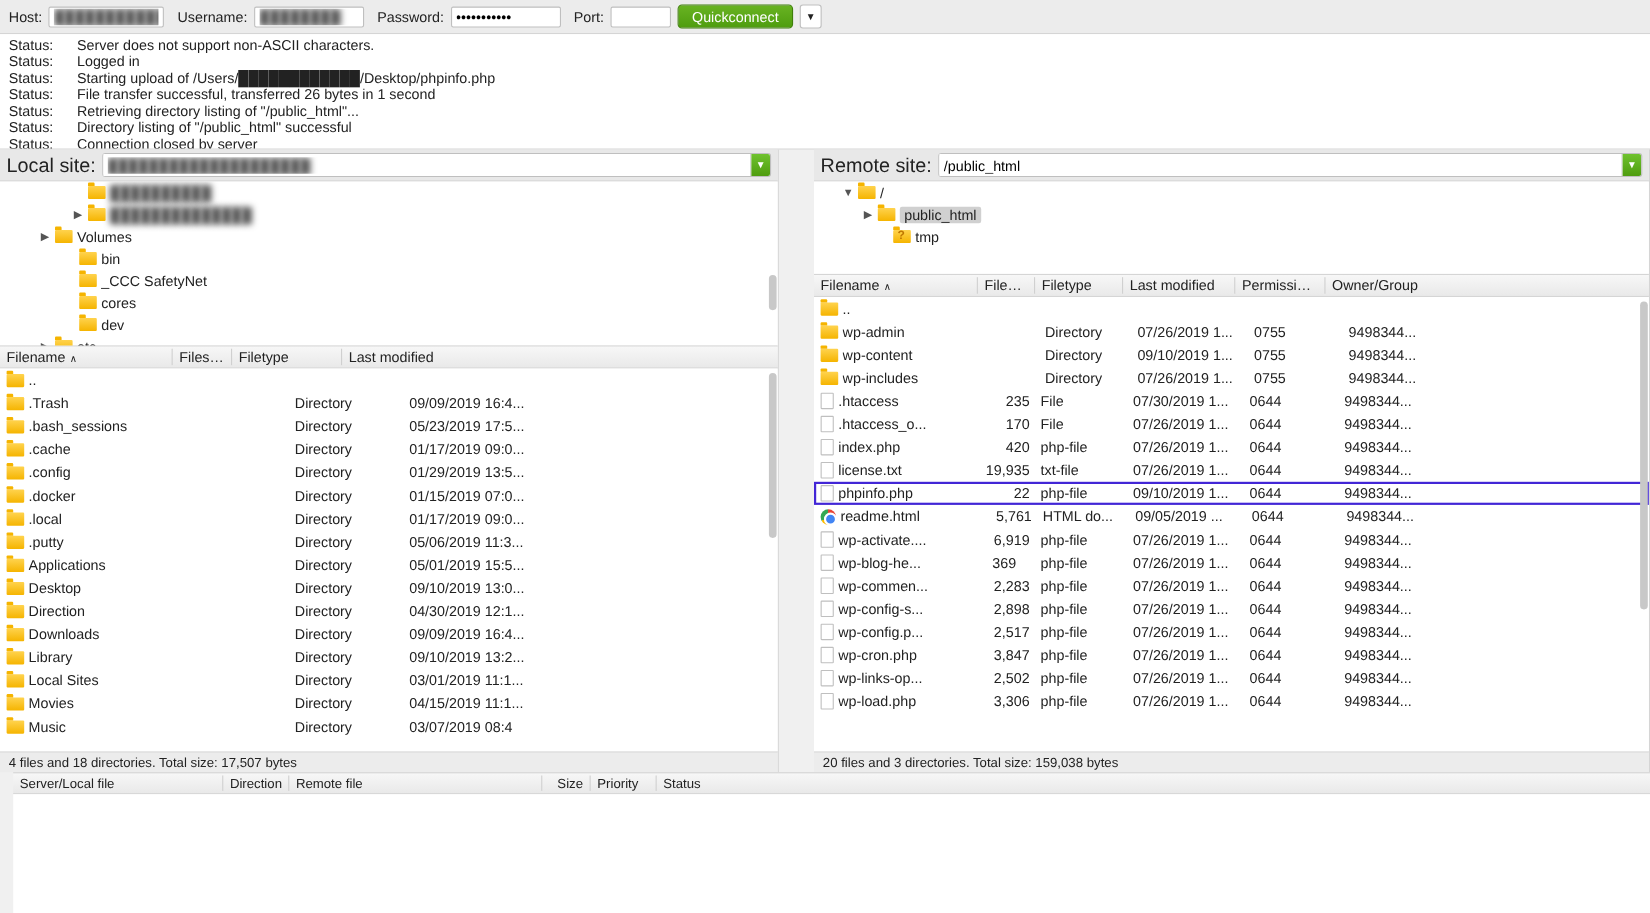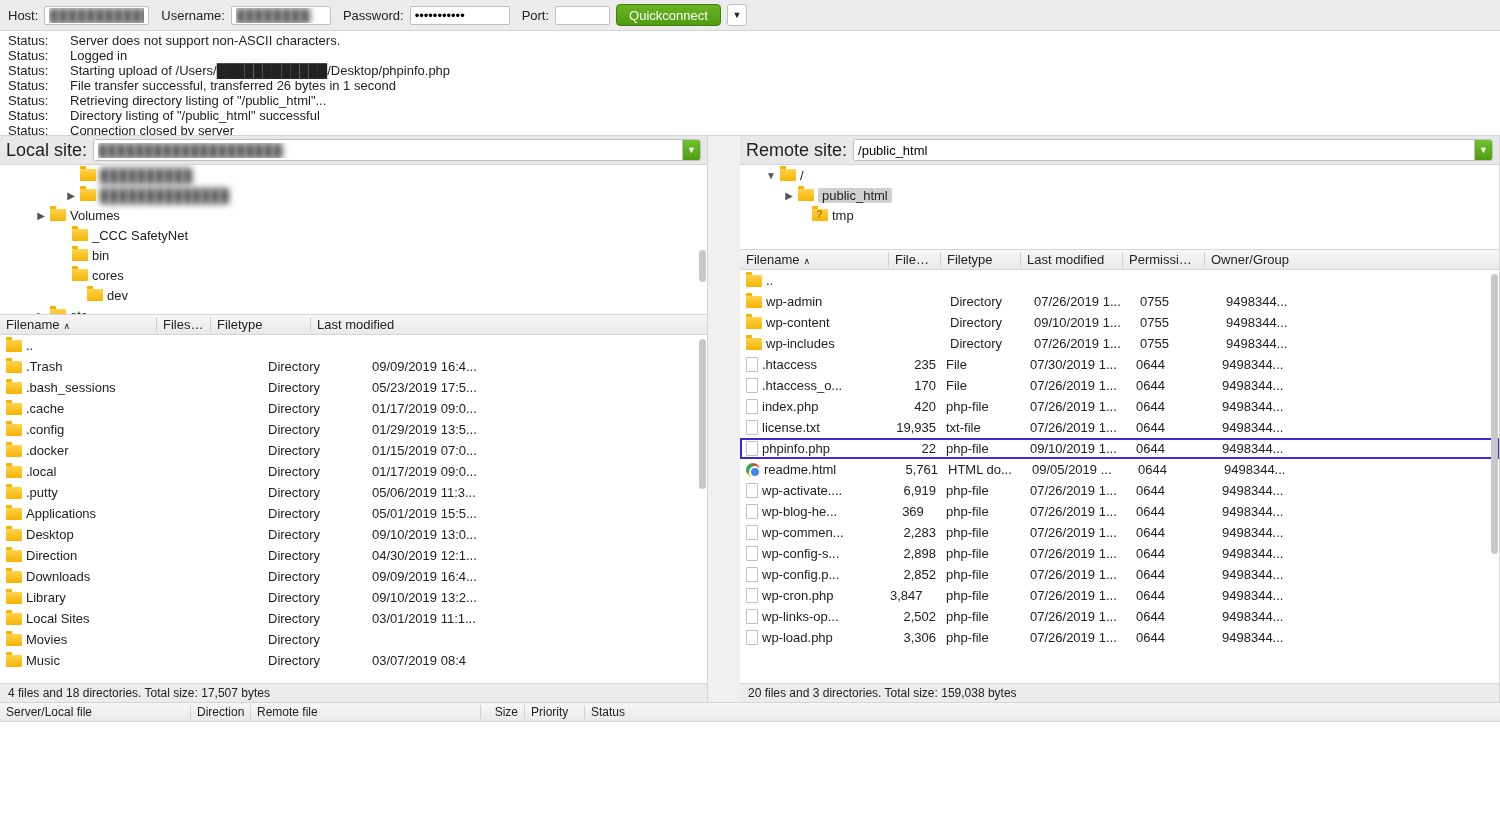--- a/index.html
+++ b/index.html
@@ -41,21 +41,21 @@
   .filelist { flex:1; background:#fff; overflow:hidden; position:relative; }
   .frow { display:flex; align-items:center; height:21px; padding-left:6px; gap:4px; }
   .frow.hl { outline: 2.5px solid #4226d6; outline-offset:-2px; }
   .frow .c { overflow:hidden; white-space:nowrap; text-overflow:ellipsis; padding-right:6px; }
   .scrollbar-stub { position:absolute; right:1px; background:#c8c8c8; border-radius:4px; width:7px; }
   .statusline { background:#ececec; border-top:1px solid #d5d5d5; height:19px; padding:2px 8px; font-size:12px; }
   .queue-header { display:flex; background:linear-gradient(#f7f7f7,#e9e9e9); border-top:1px solid #d5d5d5; border-bottom:1px solid #d5d5d5; height:20px; align-items:center; }
   .queue-header .qc { border-left:1px solid #d0d0d0; padding:0 6px; font-size:12px; }
   .queue-header .qc:first-child { border-left:none; }
   .queue-body { flex:1; background:#fff; }
-  .bottom { display:flex; flex-direction:column; height:128px; }
+  .bottom { display:flex; flex-direction:column; height:128px;padding-left:12px; }
 </style>
 </head>
 <body>
 
 <div class="topbar">
   <label>Host:</label>
   <input type="text" style="width: 105px;" class="blurred" value="████████████">
   <label style="margin-left:6px">Username:</label>
   <input type="text" style="width: 100px;" class="blurred" value="████████">
   <label style="margin-left:6px">Password:</label>
@@ -124,33 +124,33 @@
           <span class="blurred ">██████████████</span>
         </div>
         <div class="tree-row" style="padding-left: 36px;">
           <span class="tri">▶</span>
           <span class="folder-icon"></span>
           <span class=" ">Volumes</span>
         </div>
         <div class="tree-row" style="padding-left: 58px;">
           <span class="tri"></span>
           <span class="folder-icon"></span>
+          <span class=" ">bin</span>
+        </div>
+        <div class="tree-row" style="padding-left: 58px;">
+          <span class="tri"></span>
+          <span class="folder-icon"></span>
           <span class=" ">_CCC SafetyNet</span>
         </div>
         <div class="tree-row" style="padding-left: 58px;">
           <span class="tri"></span>
           <span class="folder-icon"></span>
-          <span class=" ">bin</span>
+          <span class=" ">cores</span>
         </div>
         <div class="tree-row" style="padding-left: 58px;">
-          <span class="tri"></span>
-          <span class="folder-icon"></span>
-          <span class=" ">cores</span>
-        </div>
-        <div class="tree-row" style="padding-left: 73px;">
           <span class="tri"></span>
           <span class="folder-icon"></span>
           <span class=" ">dev</span>
         </div>
         <div class="tree-row" style="padding-left: 36px;">
           <span class="tri">▶</span>
           <span class="folder-icon"></span>
           <span class=" ">etc</span>
         </div>
       </div>
@@ -258,20 +258,21 @@
     <span class="c" style="width:180px">Local Sites</span>
     <span class="c" style="width:54px;text-align:right"></span>
     <span class="c" style="width:100px">Directory</span>
     <span class="c" style="flex:1">03/01/2019 11:1...</span>
         </div>
         <div class="frow">
           <span class="folder-icon"></span>
     <span class="c" style="width:180px">Movies</span>
     <span class="c" style="width:54px;text-align:right"></span>
     <span class="c" style="width:100px">Directory</span>
+    <span class="c" style="flex:1">04/15/2019 11:1...</span>
         </div>
         <div class="frow">
           <span class="folder-icon"></span>
     <span class="c" style="width:180px">Music</span>
     <span class="c" style="width:54px;text-align:right"></span>
     <span class="c" style="width:100px">Directory</span>
     <span class="c" style="flex:1">03/07/2019 08:4</span>
         </div>
       </div>
     <div class="statusline">4 files and 18 directories. Total size: 17,507 bytes</div>
@@ -436,30 +437,30 @@
     <span class="c" style="width:124px">wp-config-s...</span>
     <span class="c" style="width:52px;text-align:right">2,898</span>
     <span class="c" style="width:80px">php-file</span>
     <span class="c" style="width:102px">07/26/2019 1...</span>
     <span class="c" style="width:82px">0644</span>
     <span class="c" style="flex:1">9498344...</span>
         </div>
         <div class="frow">
           <span class="file-icon"></span>
     <span class="c" style="width:124px">wp-config.p...</span>
-    <span class="c" style="width:52px;text-align:right">2,852</span>
+    <span class="c" style="width:52px;text-align:right">2,517</span>
     <span class="c" style="width:80px">php-file</span>
     <span class="c" style="width:102px">07/26/2019 1...</span>
     <span class="c" style="width:82px">0644</span>
     <span class="c" style="flex:1">9498344...</span>
         </div>
         <div class="frow">
           <span class="file-icon"></span>
     <span class="c" style="width:124px">wp-cron.php</span>
-    <span class="c" style="width:52px;text-align:left">3,847</span>
+    <span class="c" style="width:52px;text-align:right">3,847</span>
     <span class="c" style="width:80px">php-file</span>
     <span class="c" style="width:102px">07/26/2019 1...</span>
     <span class="c" style="width:82px">0644</span>
     <span class="c" style="flex:1">9498344...</span>
         </div>
         <div class="frow">
           <span class="file-icon"></span>
     <span class="c" style="width:124px">wp-links-op...</span>
     <span class="c" style="width:52px;text-align:right">2,502</span>
     <span class="c" style="width:80px">php-file</span>

